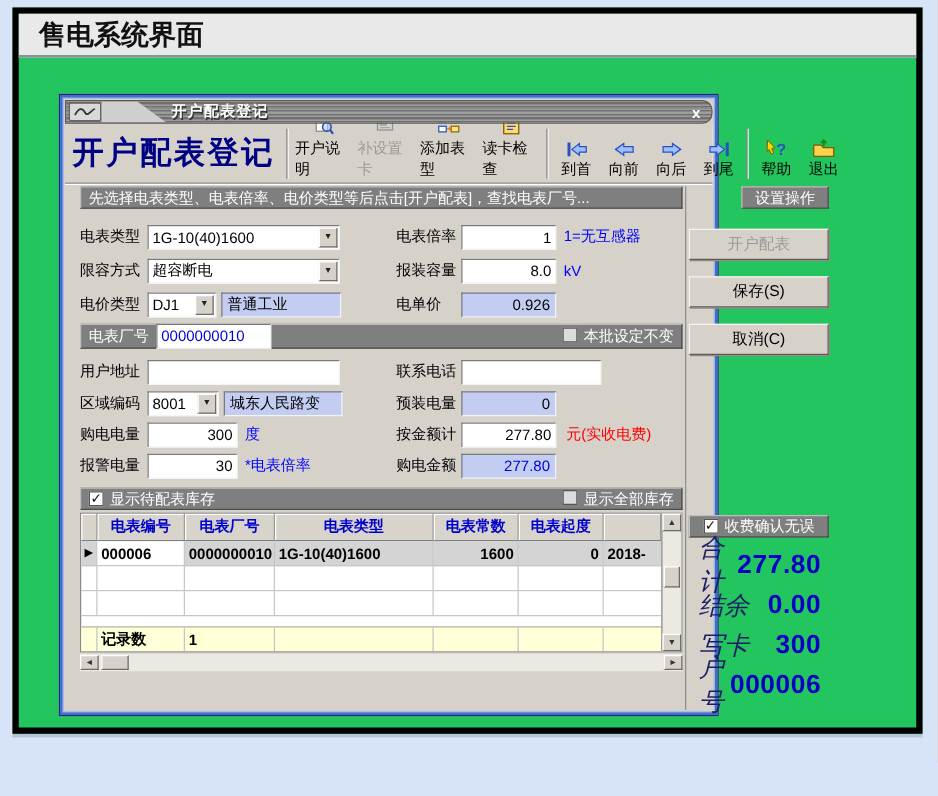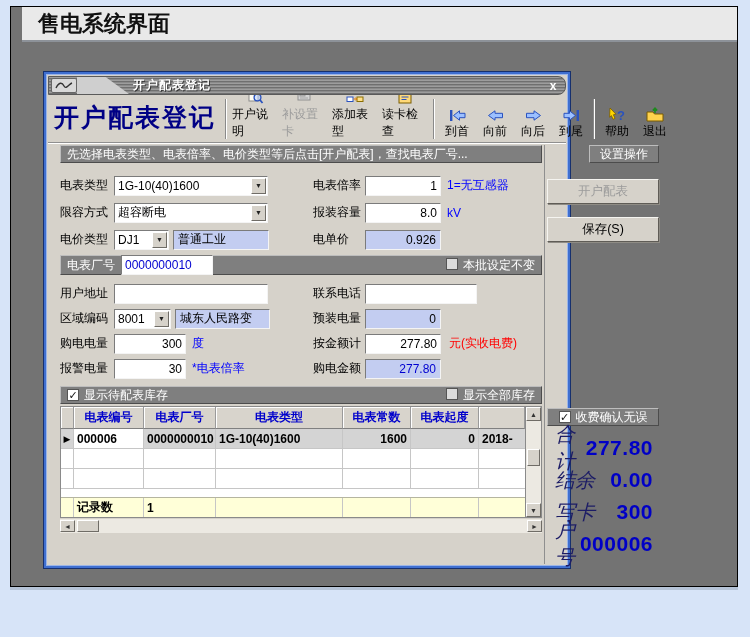--- a/index.html
+++ b/index.html
@@ -1,20 +1,20 @@
 <!DOCTYPE html>
 <html><head>
 <meta charset="utf-8">
 <style>
   * { margin:0; padding:0; box-sizing:border-box; }
   html,body { width:750px; height:637px; }
   body { font-family:"Liberation Sans","DejaVu Sans",sans-serif; font-size:12px; background:#d7e4f8; position:relative; overflow:hidden; }
 
-  .card { position:absolute; left:10px; top:6px; width:728px; height:581px; background:#737373;
-          border:1px solid #000000; box-shadow:0 3px 0 rgba(140,155,175,.45);padding-left:11px; }
+  .card { position:absolute; left:10px; top:6px; width:728px; height:581px; background:#22c55e;
+          border:5px solid #000000; box-shadow:0 3px 0 rgba(140,155,175,.45); }
   .card-header { height:35px; background:#e9e9e9; border-bottom:2px solid #8d9299;
           display:flex; align-items:center; padding-left:16px; font-size:22px; font-weight:bold; color:#111; }
 
   
   .window { position:absolute; left:32px; top:64px; width:528px; height:498px;
           border:1px solid #16306e; background:#d6d2ca;
           box-shadow: inset 0 0 0 2px #3f6fd0, inset 0 0 0 3px #9ab4e8; padding:4px; 
           display:flex; flex-direction:column; }
 
   .titlebar { height:19px; flex:0 0 19px; display:flex; align-items:center; position:relative;
@@ -436,20 +436,21 @@
         </div>
       </div>
 
       <div class="paneldiv"></div>
 
       <div class="panel">
         <div class="bar panel-title-bar">设置操作</div>
 
         <div class="pbtn disabled first">开户配表</div>
         <div class="pbtn">保存(S)</div>
+        <div class="pbtn">取消(C)</div>
 
         <div style="flex:1"></div>
 
         <div class="bar confirm-bar">
           <span class="cb">✓</span>
           <span>收费确认无误</span>
         </div>
 
         <div class="trow">
           <span class="tlabel">合计</span>

